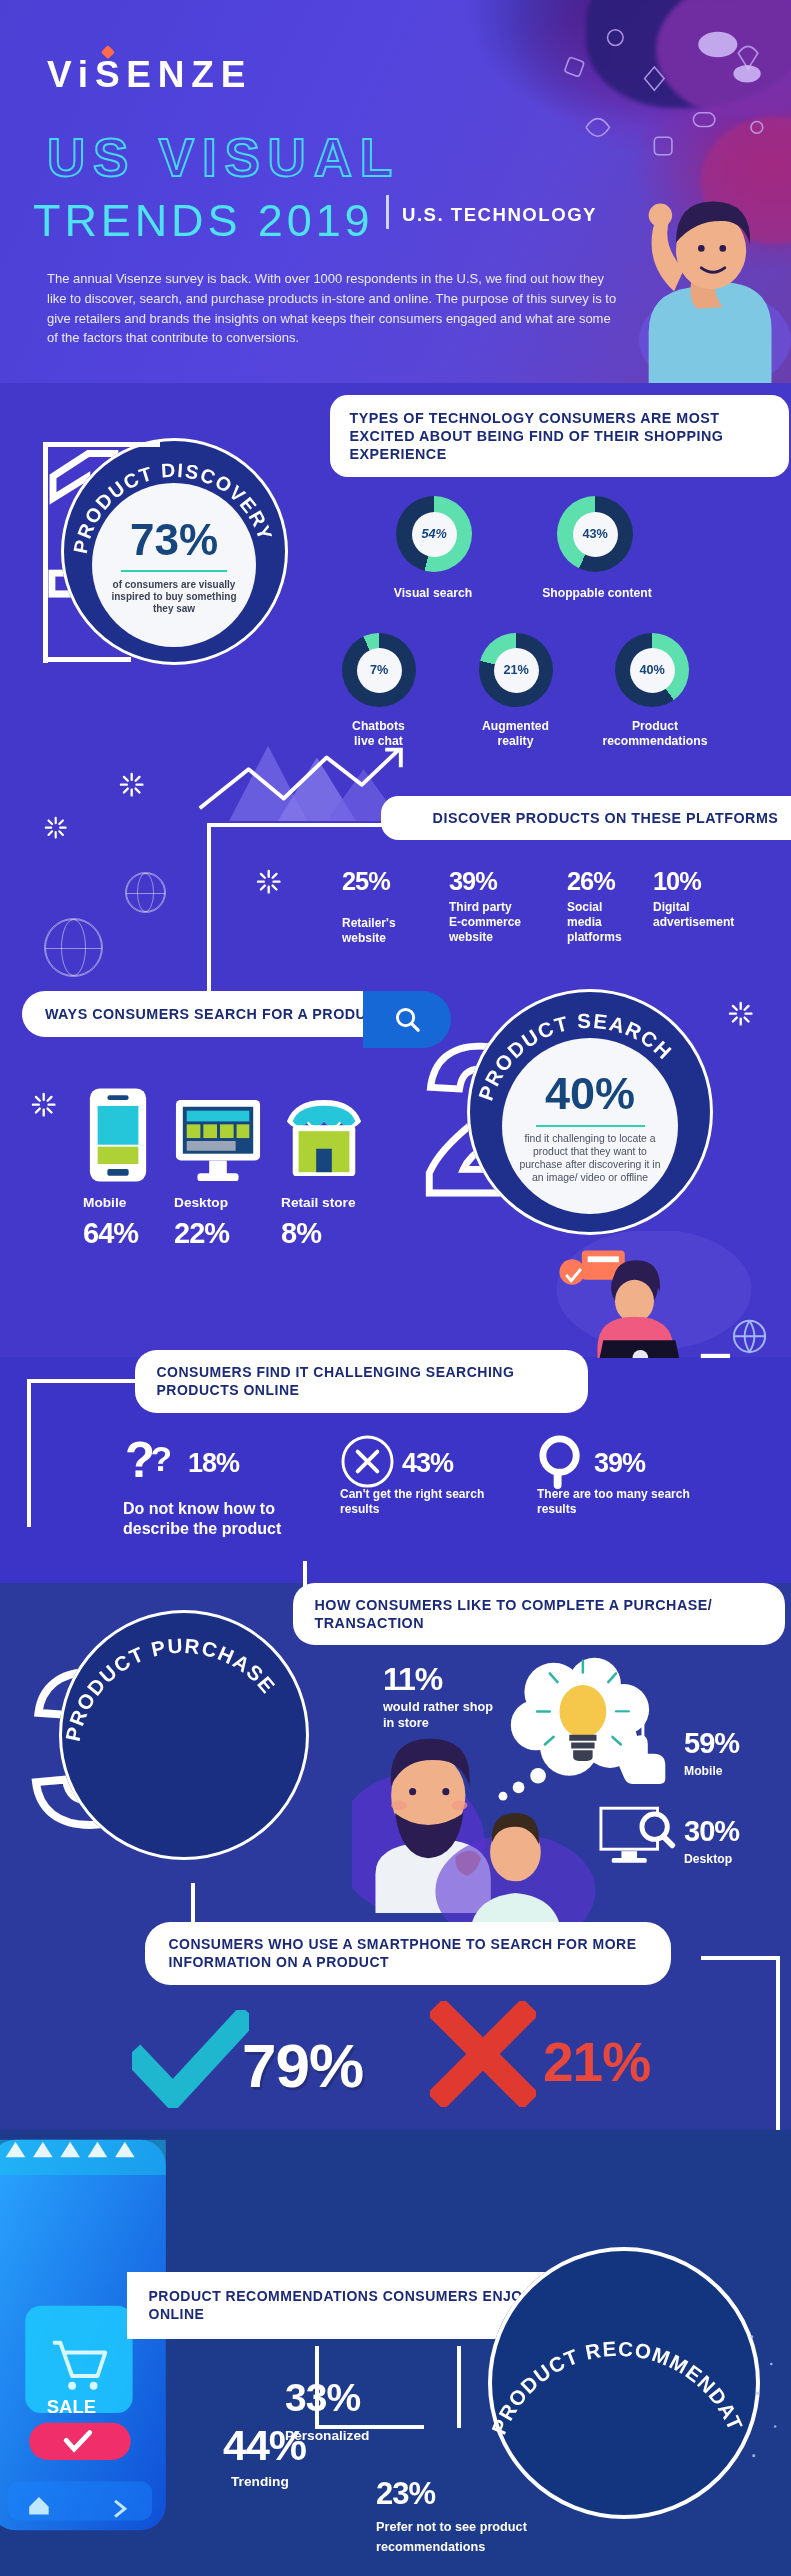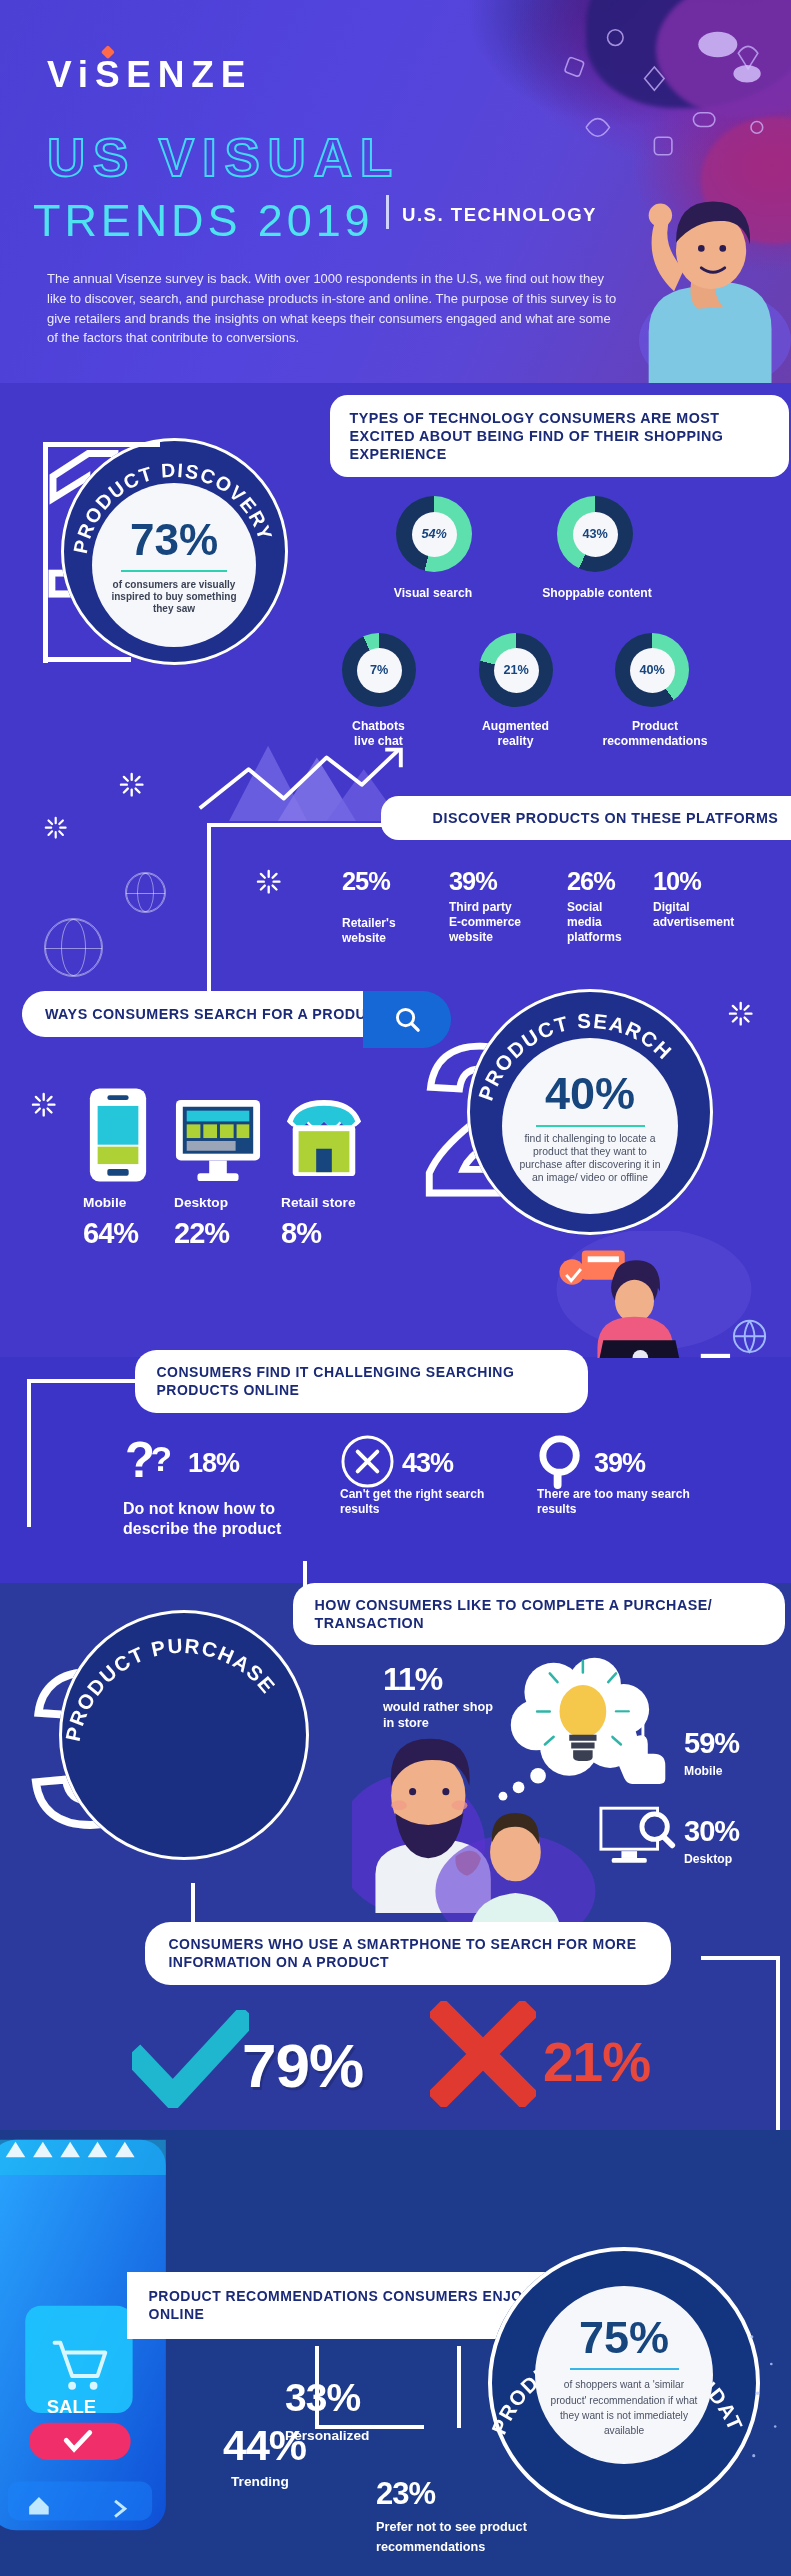--- a/index.html
+++ b/index.html
@@ -571,25 +571,20 @@
   <div class="lbl abs" style="left:376px;top:2518px;width:225px;font-size:12.7px;line-height:1.55;">Prefer not to see product recommendations</div>
 
   <div class="badge" style="left:488px;top:2247px;width:272px;height:272px;background:#13347f;">
     <div class="ring" style="border-width:4.9px;"></div>
     <svg class="arc-text" viewBox="0 0 278 278">
       <defs>
           <path id="arc4" d="M 16 196 A 123 123 0 0 1 246 186"></path>
         </defs>
       <text font-size="21" letter-spacing="1.2"><textPath href="#arc4" startOffset="1%">PRODUCT RECOMMENDATION</textPath></text>
     </svg>
-    <div class="inner" style="left:47px;top:39px;width:178px;height:178px;">
-      <div class="num" style="font-size:45px;">75%</div>
-      <div class="rule" style="width:109px;background:#39b6e8;"></div>
-      <div class="cap" style="font-size:10.2px;width:147px;font-weight:normal;color:#4a5163;line-height:1.5;">of shoppers want a 'similar product' recommendation if what they want is not immediately available</div>
-    </div>
   </div>
 
   <div class="conn" style="left:315px;top:2346px;width:3.9px;height:82px;"></div>
   <div class="conn" style="left:315px;top:2425px;width:109px;height:3.9px;"></div>
   <div class="conn" style="left:457px;top:2346px;width:3.9px;height:82px;"></div>
 
   <svg class="abs" style="left:744px;top:2325px;" width="39" height="156" viewBox="0 0 40 160">
     <g fill="#b8c8ff" opacity=".8">
       <circle cx="8" cy="12" r="1.6"></circle>
         <circle cx="28" cy="40" r="1.4"></circle>

